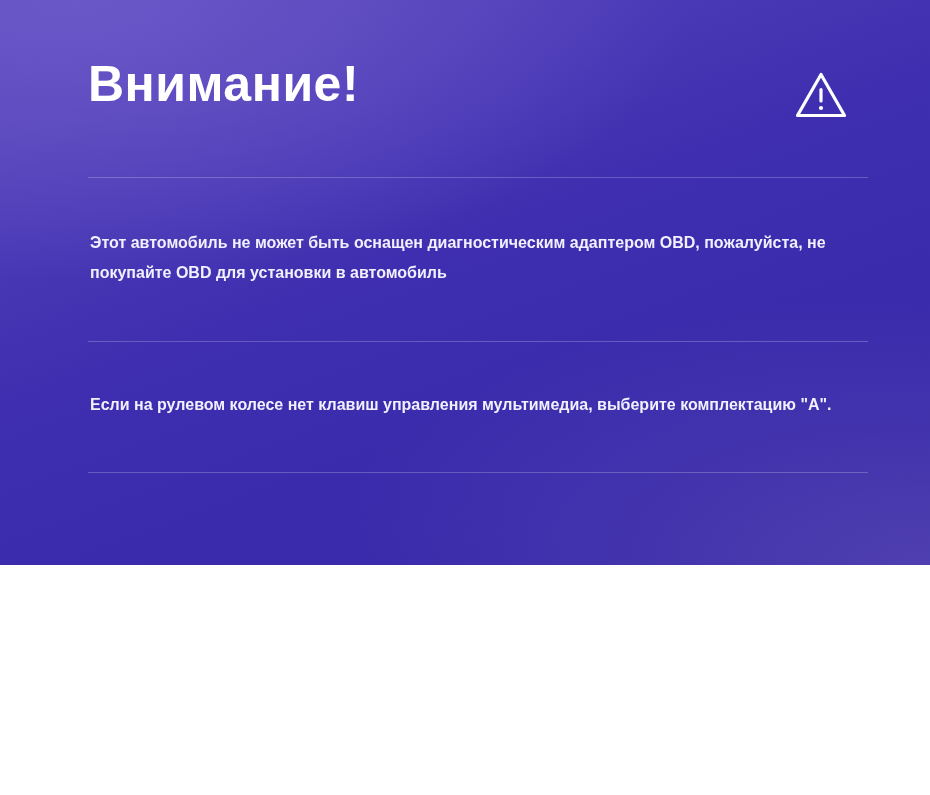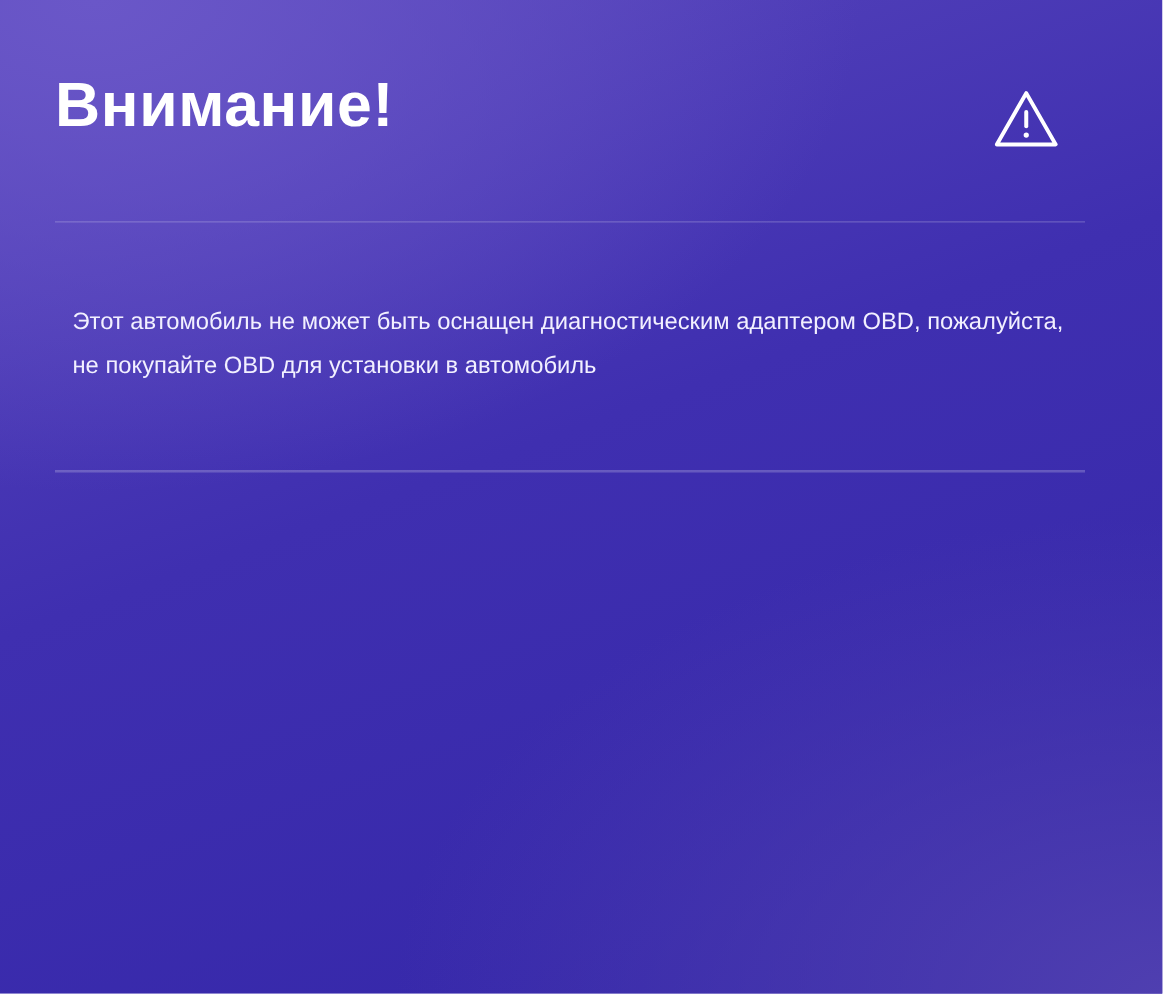--- a/index.html
+++ b/index.html
@@ -10,27 +10,27 @@
   body {
     width: 930px;
     height: 795px;
     overflow: hidden;
     font-family: "Liberation Sans", sans-serif;
   }
 
   .notice-card {
     position: relative;
     width: 930px;
-    height: 795px;
+    height: 565px;
     box-sizing: border-box;
     background:
       radial-gradient(120% 90% at 8% 0%, #6a57c8 0%, rgba(106,87,200,0) 55%),
       radial-gradient(110% 80% at 100% 100%, #4f3fb0 0%, rgba(79,63,176,0) 60%),
       linear-gradient(160deg, #5a48bd 0%, #3f2fb0 45%, #3326a8 100%);
-    padding: 58px 62px 40px 44px;
+    padding: 58px 62px 40px 88px;
     color: #ffffff;
   }
 
   .header-row {
     display: flex;
     align-items: flex-start;
     justify-content: space-between;
     padding: 0 2px 0 0;
   }
 
@@ -57,25 +57,25 @@
     margin: 0;
   }
 
   .divider.first { margin-top: 55px; }
 
   .block {
     padding: 52px 2px 52px 2px;
   }
 
   .block p {
-    margin: 12px;
-    font-size: 19px;
+    margin: 0;
+    font-size: 16px;
     line-height: 1.85;
     color: #f2f0ff;
-    font-weight: 400;
+    font-weight: 700;
   }
 
   .block.b1 { padding-top: 50px; padding-bottom: 54px; }
   .block.b2 { padding-top: 48px; padding-bottom: 52px; }
   .block.b3 { padding-top: 48px; padding-bottom: 10px; }
 
   .block.b3 p {
     text-align: justify;
     text-align-last: left;
   }
@@ -97,17 +97,20 @@
   </div>
 
   <div class="divider first"></div>
 
   <div class="block b1">
     <p>Этот автомобиль не может быть оснащен диагностическим адаптером OBD, пожалуйста, не покупайте OBD для установки в автомобиль</p>
   </div>
 
   <div class="divider"></div>
 
+  <div class="block b2">
+    <p>Если на рулевом колесе нет клавиш управления мультимедиа, выберите комплектацию "A".</p>
+  </div>
 
   <div class="divider"></div>
 
 
 </div>
 
 </body></html>

